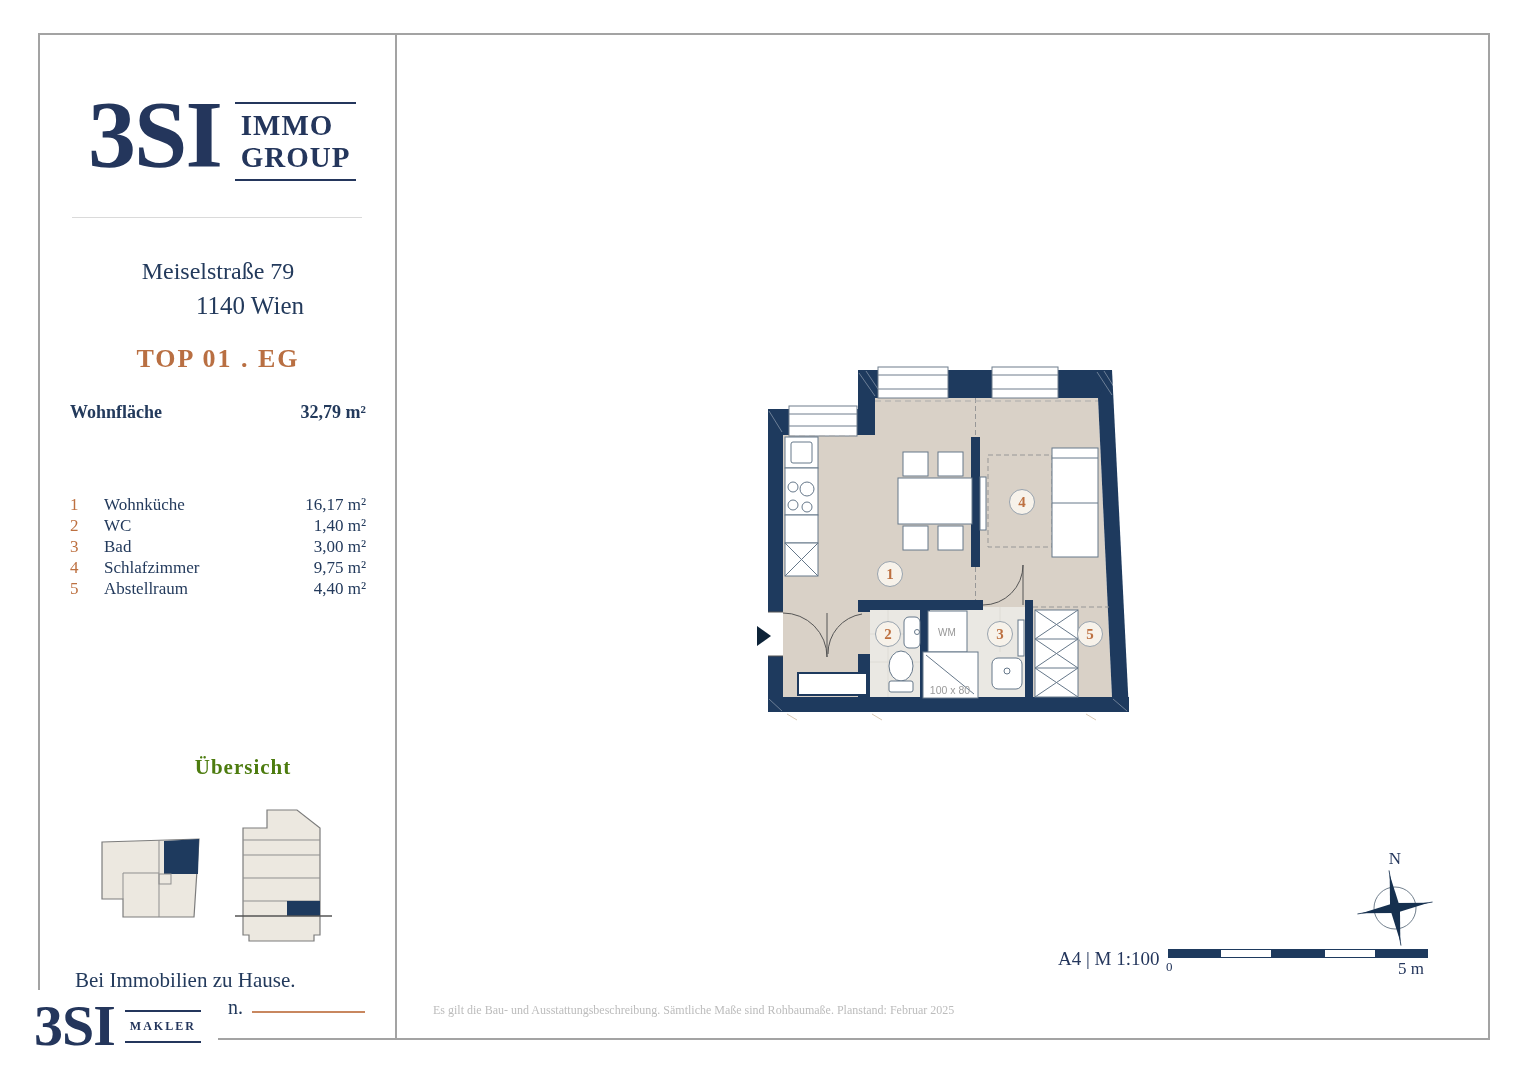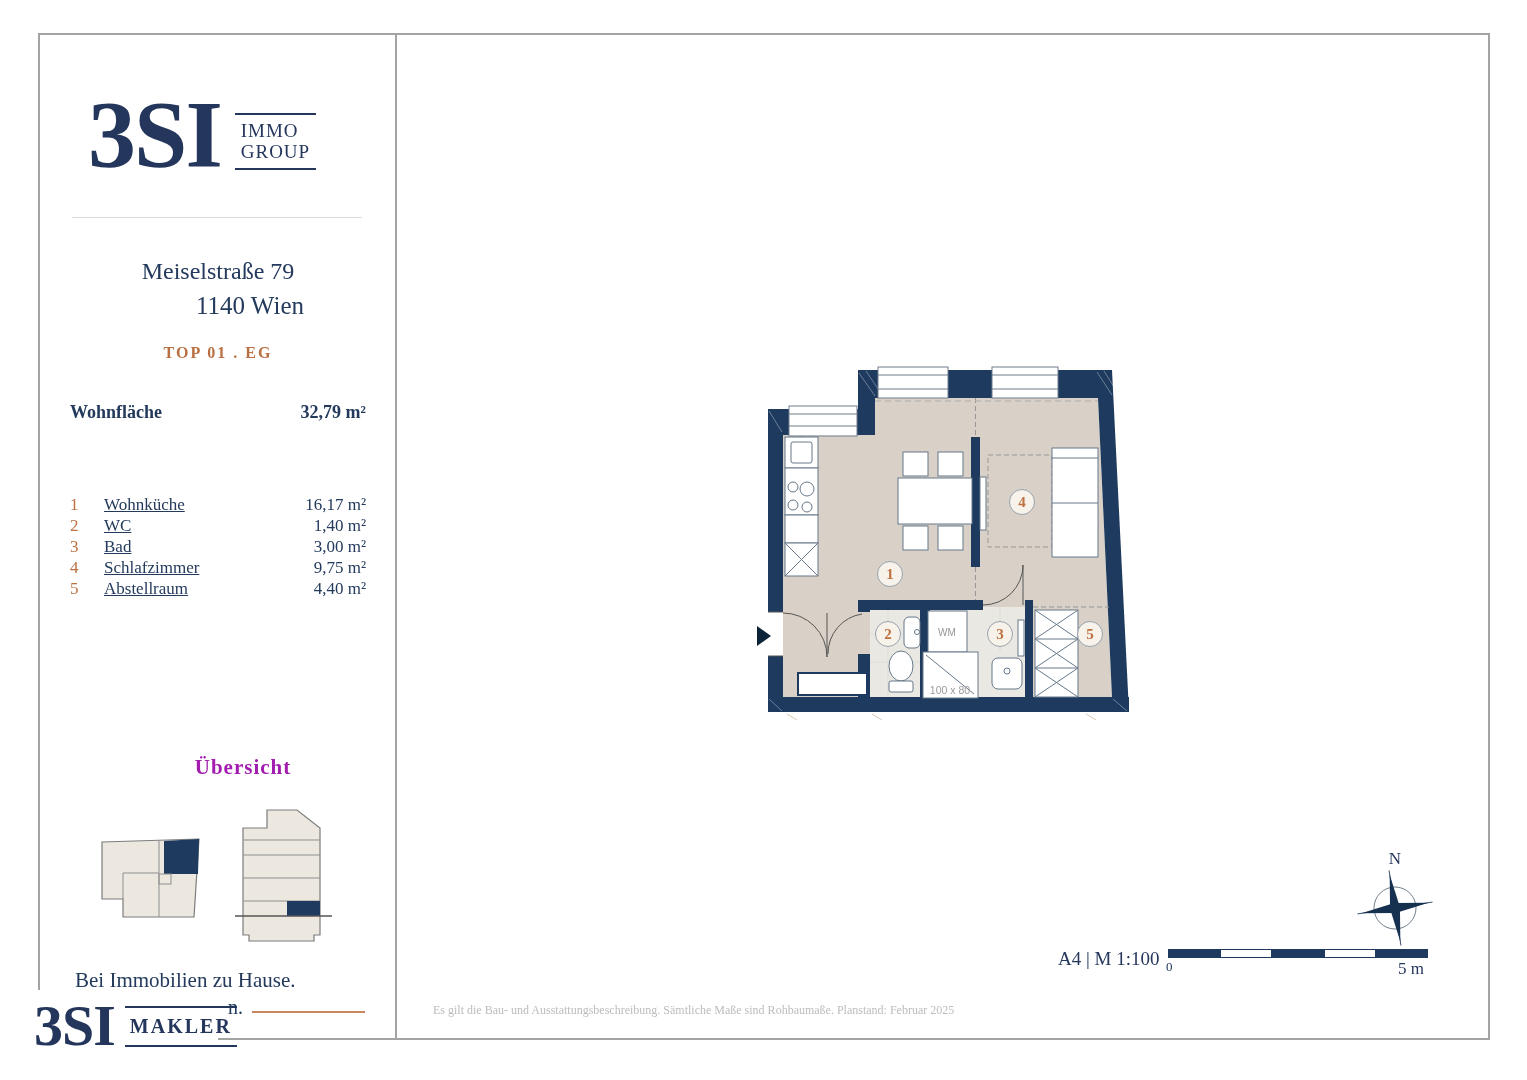--- a/index.html
+++ b/index.html
@@ -9,44 +9,44 @@
   .frame{position:absolute;left:38px;top:33px;width:1452px;height:1007px;
          border:2px solid #a3a3a3;box-sizing:border-box;}
   .divider-v{position:absolute;left:395px;top:33px;height:1007px;width:0;
          border-left:2px solid #a3a3a3;}
   .abs{position:absolute;}
 
   
   .logo-wrap{left:88px;top:88px;width:270px;height:95px;display:flex;align-items:center;gap:14px;}
   .logo-3si{font-size:96px;line-height:.88;font-weight:600;color:#24365c;letter-spacing:-2px;}
   .logo-sub{border-top:2px solid #24365c;border-bottom:2px solid #24365c;
-            padding:6px 6px;color:#24365c;font-weight:400;font-size:19px;
+            padding:6px 6px;color:#24365c;font-weight:700;font-size:29px;
             line-height:1.08;letter-spacing:1px;margin-top:12px;}
   .divider-logo{left:72px;top:217px;width:290px;height:1px;background:#dadada;}
   .addr1{left:40px;top:258px;width:356px;text-align:center;font-size:24px;color:#233a5c;}
   .addr2{left:40px;top:292px;width:420px;text-align:center;font-size:25px;color:#233a5c;}
-  .unit-title{left:40px;top:344px;width:356px;text-align:center;font-size:16px;
+  .unit-title{left:40px;top:344px;width:356px;text-align:center;font-size:26px;
               font-weight:700;letter-spacing:2px;color:#b96f42;}
   .area-row{left:70px;top:402px;width:296px;display:flex;justify-content:space-between;
             font-weight:700;font-size:18px;color:#233a5c;}
   .rooms{left:70px;top:494px;width:296px;font-size:17px;color:#233a5c;}
   .room-row{display:flex;line-height:21px;}
   .room-num{width:34px;color:#bd7040;}
-  .room-name{flex:1;text-decoration:underline;}
+  .room-name{flex:1;}
   .room-area{text-align:right;}
   .overview-title{left:40px;top:755px;width:406px;text-align:center;font-size:21px;
-                  font-weight:700;letter-spacing:1px;color:#a21caf;}
+                  font-weight:700;letter-spacing:1px;color:#4d7c0f;}
   .tagline{left:75px;top:968px;font-size:21px;color:#233a5c;}
   .tagline-frag{left:228px;top:996px;font-size:20px;color:#233a5c;}
   .orange-rule{left:252px;top:1011px;width:113px;height:2px;background:#c8875f;}
   .makler-box{left:24px;top:990px;width:194px;height:72px;background:#fff;
               display:flex;align-items:center;gap:10px;padding-left:10px;box-sizing:border-box;}
   .makler-3si{font-size:58px;line-height:.9;font-weight:600;color:#24365c;letter-spacing:-1px;}
   .makler-label{border-top:2px solid #24365c;border-bottom:2px solid #24365c;
-                padding:7px 5px;color:#24365c;font-weight:600;font-size:20px;letter-spacing:2px;}
+                padding:7px 5px;color:#24365c;font-weight:600;font-size:12px;letter-spacing:2px;}
 
   
   .scale-caption{left:1058px;top:948px;font-size:19px;color:#24365c;}
   .scalebar{left:1168px;top:949px;width:260px;height:9px;display:flex;}
   .scalebar span{height:100%;box-sizing:border-box;}
   .seg-navy{background:#1e3a5e;width:52px;}
   .seg-white{background:#fff;border:1px solid #1e3a5e;width:52px;}
   .scale-zero{left:1166px;top:959px;font-size:13px;color:#24365c;}
   .scale-max{left:1398px;top:959px;width:34px;text-align:left;font-size:17px;color:#24365c;}
   .disclaimer{left:433px;top:1002px;width:1050px;font-size:12px;line-height:16px;color:#bcbcbc;}

